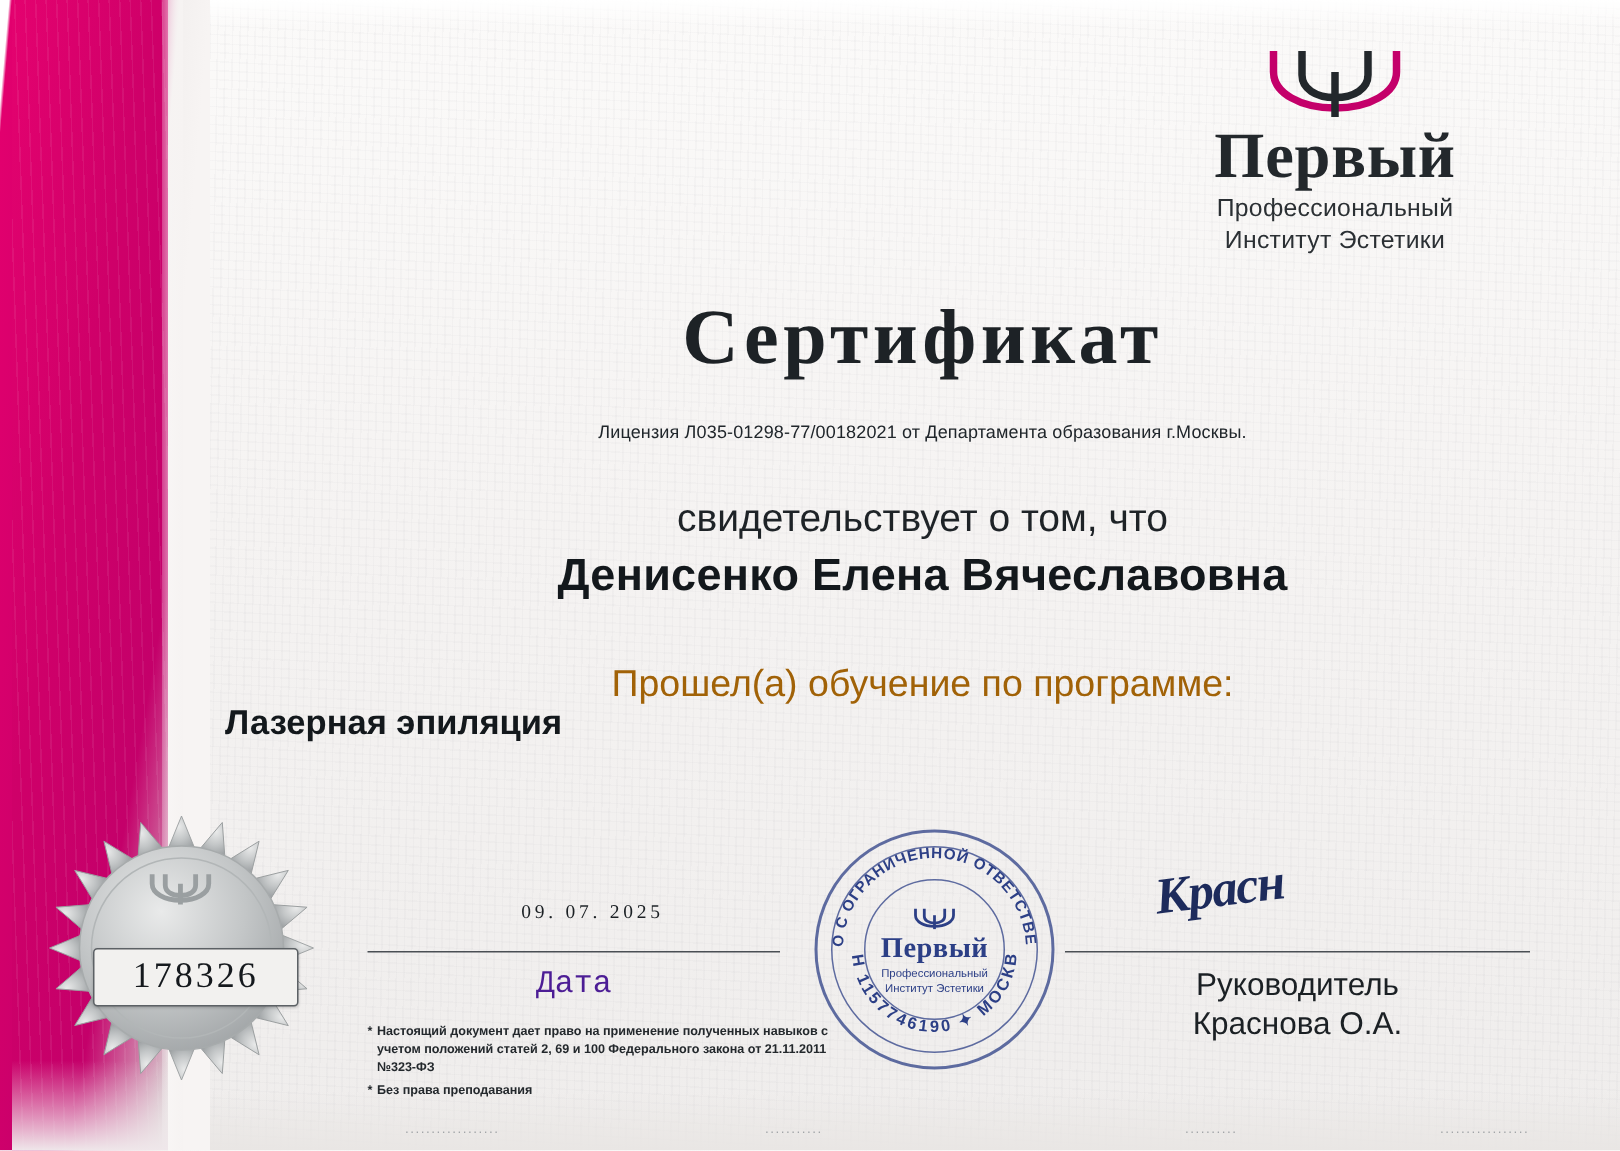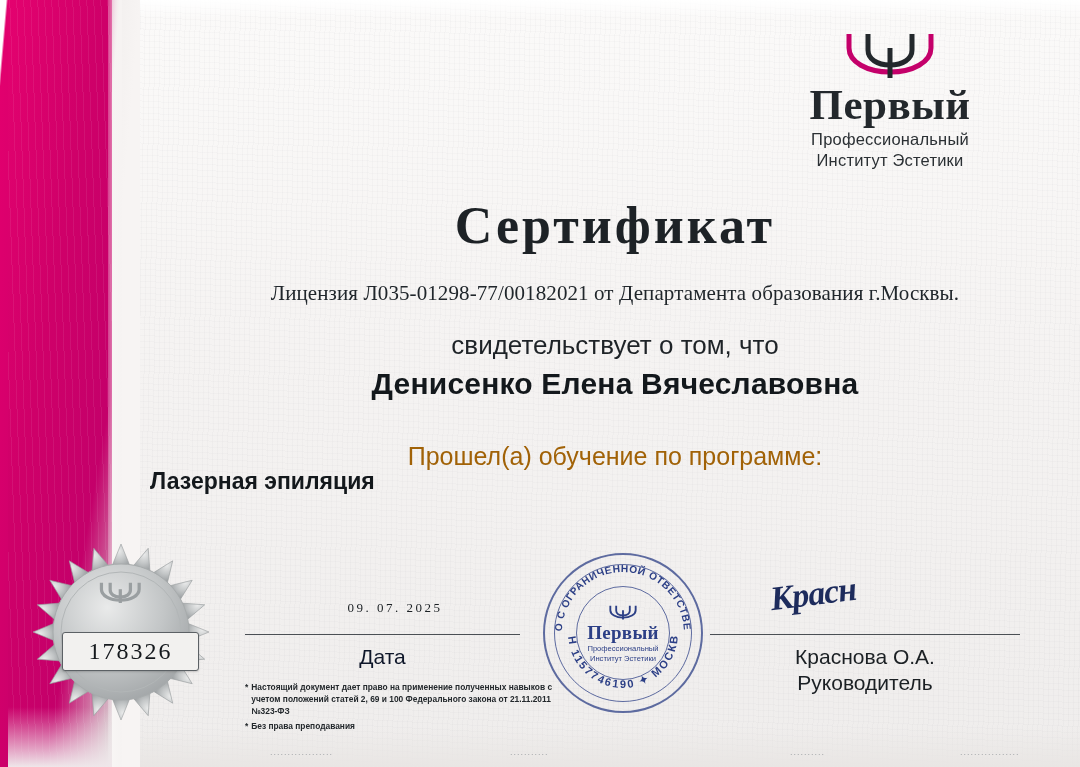--- a/index.html
+++ b/index.html
@@ -113,22 +113,22 @@
     font-size: 52px;
     font-weight: bold;
     color: #1d2226;
     letter-spacing: 3px;
   }
   .license {
     position: absolute;
     left: 0; right: 0;
     top: 281px;
     text-align: center;
-    font-family: Liberation Serif, serif;
-    font-size: 21px;
+    font-family: Liberation Sans, sans-serif;
+    font-size: 12px;
     color: #20262b;
     letter-spacing: 0.1px;
   }
   .attest {
     position: absolute;
     left: 0; right: 0;
     top: 330px;
     text-align: center;
     font-size: 26px;
     color: #1e2327;
@@ -181,21 +181,22 @@
     height: 1px;
     background: #4a4f54;
   }
   .date-label {
     position: absolute;
     left: 95px;
     top: 645px;
     width: 275px;
     text-align: center;
     font-size: 21px;
-    color: #0f172a;
+    color: #4c1d95;
+    font-family: Liberation Mono, monospace;
   }
 
   
   .sign-script {
     position: absolute;
     left: 620px;
     top: 575px;
     font-family: "Liberation Serif", serif;
     font-size: 34px;
     font-style: italic;
@@ -388,22 +389,22 @@
     <div class="program-label">Прошел(а) обучение по программе:</div>
     <div class="program-name">Лазерная эпиляция</div>
 
     <div class="date-value">09. 07. 2025</div>
     <div class="date-line"></div>
     <div class="date-label">Дата</div>
 
     <div class="sign-script">Красн</div>
     <div class="sign-line"></div>
     <div class="sign-label">
+      <div>Руководитель</div>
       <div>Краснова О.А.</div>
-      <div>Руководитель</div>
     </div>
 
     <div class="notes">
       <div class="note-row">
         <span class="star">*</span>
         <span>Настоящий документ дает право на применение полученных навыков с учетом положений статей 2, 69 и 100 Федерального закона от 21.11.2011 №323-ФЗ</span>
       </div>
       <div class="note-row note2">
         <span class="star">*</span>
         <span>Без права преподавания</span>

